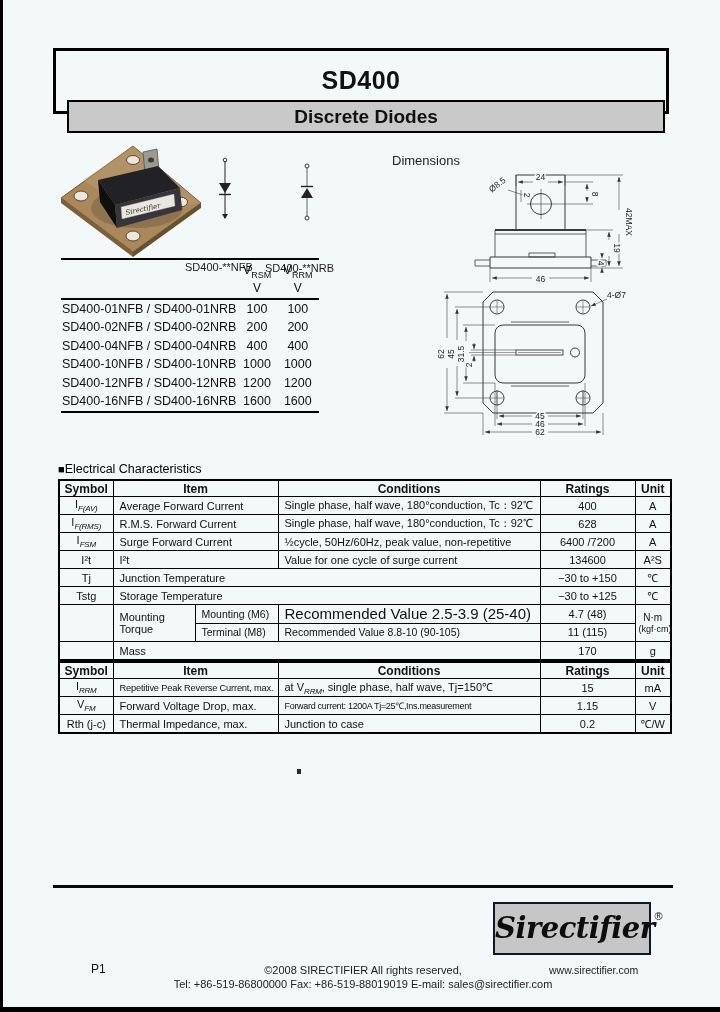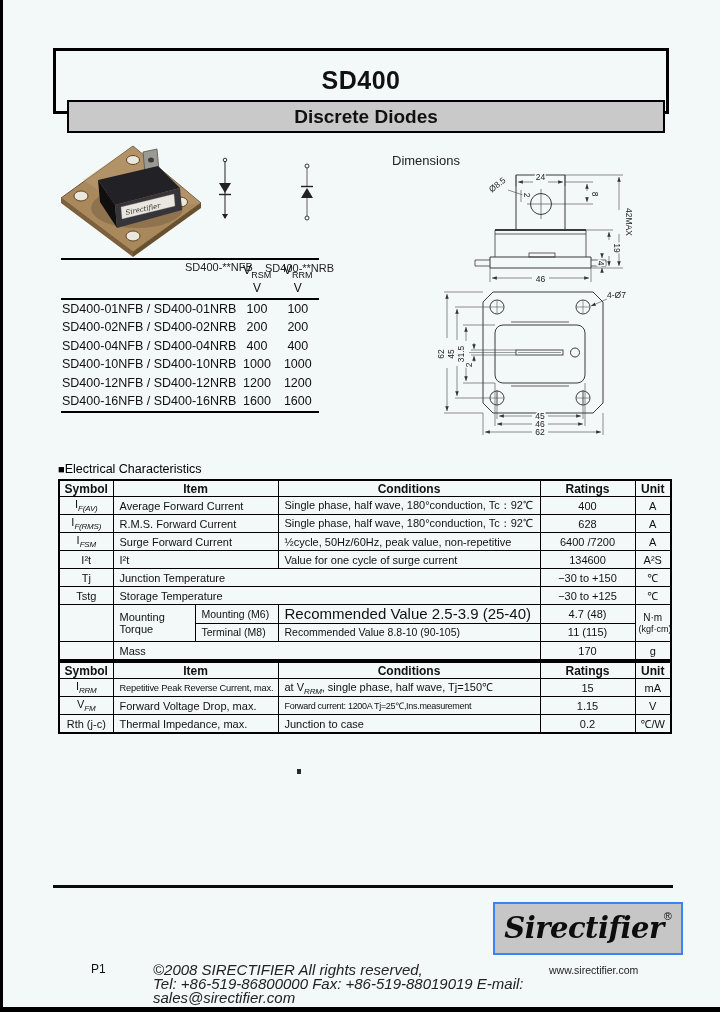--- a/index.html
+++ b/index.html
@@ -49,27 +49,27 @@
   .spec th{font-weight:bold;font-size:12px;height:15px;}
   .spec td.l{text-align:left;padding-left:6px;}
   .spec td.wrap{white-space:normal;line-height:12px;}
   .spec sub{font-size:8px;letter-spacing:-.2px;font-style:italic;}
   .spec .sm{font-size:9.3px;letter-spacing:-.2px;}
   .spec .xs{font-size:9px;letter-spacing:-.3px;}
   .spec .unit2{font-size:10px;line-height:11px;white-space:normal;}
   .spec .unit2 .b{font-size:9px;}
   
   .foot-rule{position:absolute;left:50px;top:885px;width:620px;height:3px;background:#0a0a0a;}
-  .logo-box{position:absolute;left:490px;top:902px;width:190px;height:53px;background:#c6c6c6;
-    border:2px solid #3b82f6;box-sizing:border-box;text-align:center;}
+  .logo-box{position:absolute;left:490px;top:902px;width:158px;height:53px;background:#c6c6c6;
+    border:2px solid #0f172a;box-sizing:border-box;text-align:center;}
   .logo-box .brand{font-family:"DejaVu Serif","Liberation Serif",serif;font-style:italic;
     font-weight:bold;font-size:29px;line-height:49px;color:#0d0d0d;letter-spacing:-.5px;}
   .logo-box sup{font-size:11px;vertical-align:18px;}
   .page-num{position:absolute;left:88px;top:962px;font-size:12px;}
-  .copy{position:absolute;left:150px;top:963px;width:420px;font-size:15px;line-height:14px;color:#222;font-style:italic;}
+  .copy{position:absolute;left:150px;top:963px;width:420px;text-align:center;font-size:11px;line-height:14px;color:#222;}
   .site{position:absolute;left:546px;top:964px;font-size:10.5px;color:#222;}
   .speck{position:absolute;left:294px;top:769px;width:4px;height:5px;background:#2a2a2a;}
   
   .dimtxt{font-family:"Liberation Sans",sans-serif;font-size:8.5px;fill:#222;
     paint-order:stroke;stroke:#f3f8f8;stroke-width:3px;}
 </style>
 </head>
 <body>
 
 <div class="page">

